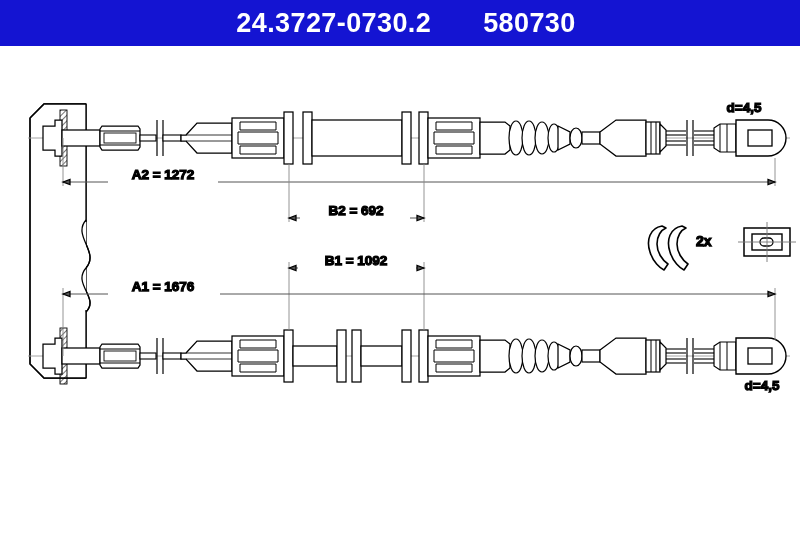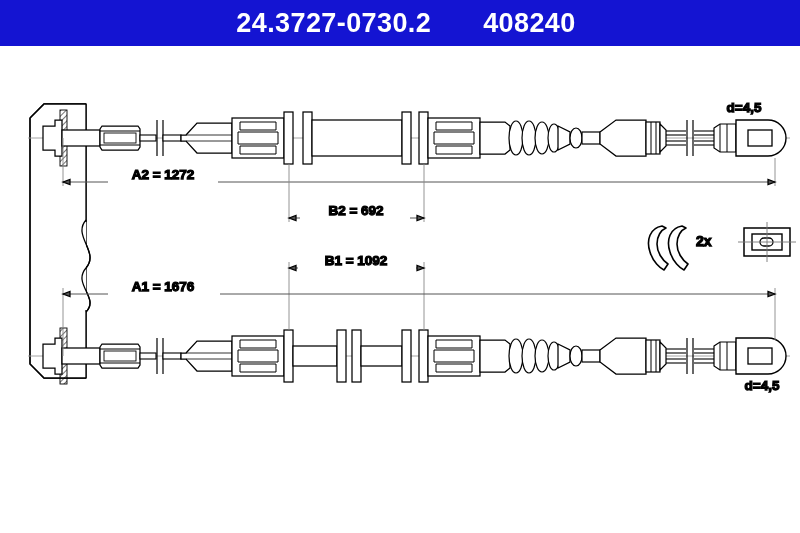--- a/index.html
+++ b/index.html
@@ -14,21 +14,21 @@
   .dimtext{font-family:"Liberation Sans",sans-serif;font-size:13.5px;font-weight:bold;fill:#000;}
   .qtytext{font-family:"Liberation Sans",sans-serif;font-size:14px;font-weight:bold;fill:#000;}
 </style>
 </head>
 <body>
 
 <div id="sheet">
 
   <div id="header">
     <span class="htext">24.3727-0730.2</span>
-    <span class="htext">408240</span>
+    <span class="htext">580730</span>
   </div>
 
   <div id="drawing">
   <svg width="800" height="487" viewBox="0 0 800 487" xmlns="http://www.w3.org/2000/svg">
     <defs>
       <pattern id="hatch" width="4" height="4" patternTransform="rotate(45)" patternUnits="userSpaceOnUse">
         <line x1="0" y1="0" x2="0" y2="4" stroke="#000" stroke-width="1.1"></line>
       </pattern>
       <g id="arrowL">
             <path d="M0,0 l7,-2.6 l0,5.2 z" fill="#555"></path>

